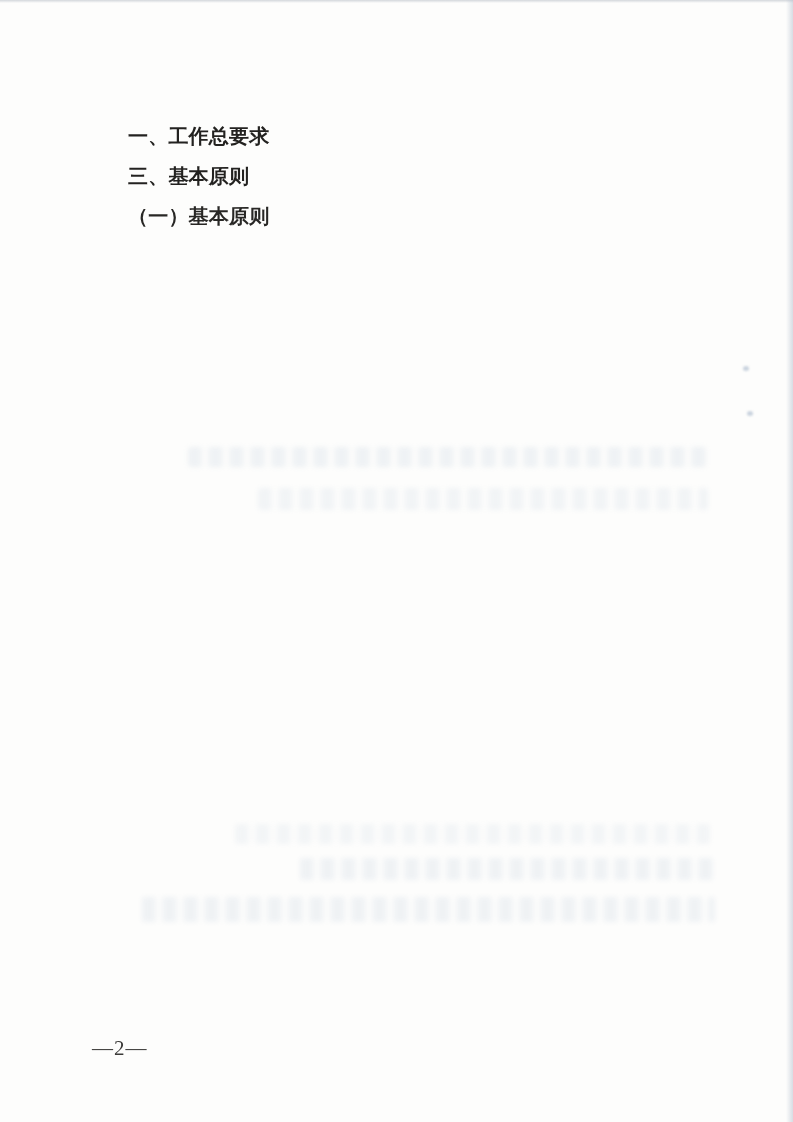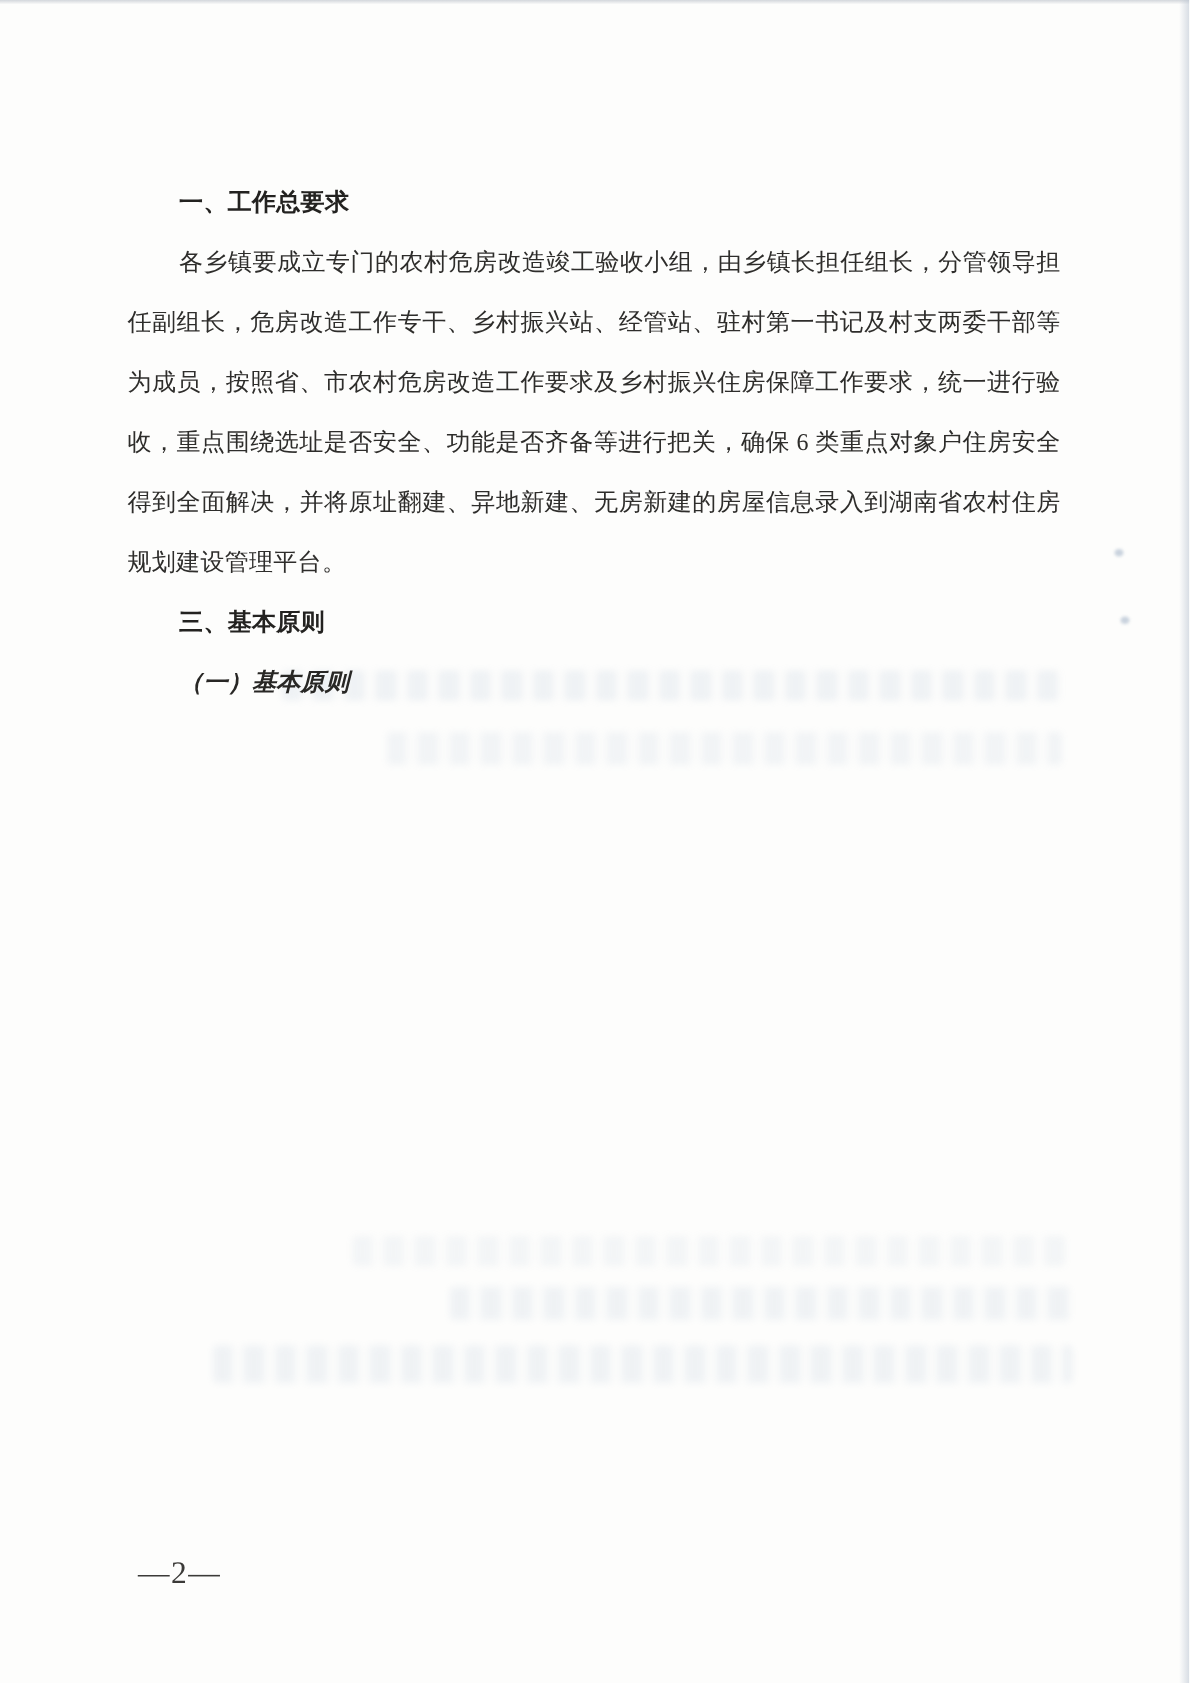--- a/index.html
+++ b/index.html
@@ -29,37 +29,36 @@
     width: 100%; height: 3px;
     background: linear-gradient(180deg, rgba(160,168,180,0.45), rgba(160,168,180,0));
     pointer-events: none;
   }
   .content {
     position: absolute;
     left: 85px;
     top: 116px;
     width: 622px;
     color: #2e2d2b;
-    font-size: 16px;
+    font-size: 20px;
     line-height: 40px;
     text-align: justify;
     text-justify: inter-ideograph;
     letter-spacing: 0.2px;
   }
   .h1 {
     font-family: "Liberation Sans", "DejaVu Sans", sans-serif;
     font-weight: 700;
     color: #232220;
     text-indent: 2.15em;
   }
   .h2 {
     font-weight: 700;
     color: #282725;
     text-indent: 2.15em;
-    font-style: italic;
   }
   .body-para {
     text-indent: 2.15em;
   }
   .page-number {
     position: absolute;
     left: 92px;
     top: 1034px;
     font-size: 21px;
     line-height: 28px;
@@ -104,20 +103,19 @@
   <div class="bleed bleed-1"></div>
   <div class="bleed bleed-2"></div>
   <div class="bleed bleed-3"></div>
   <div class="bleed bleed-4"></div>
   <div class="bleed bleed-5"></div>
   <div class="speck speck-1"></div>
   <div class="speck speck-2"></div>
 
   <div class="content">
     <div class="h1">一、工作总要求</div>
-    <div class="body-para">各乡镇要成立专门的农村危房改造竣工验收小组，由乡镇长担任组长，分管领导担任副组长，危房改造工作专干、乡村振兴站、经管站、驻村第一书记及村支两委干部等为成员，按照省、市农村危房改造工作要求及乡村振兴住房保障工作要求，统一进行验收，重点围绕选址是否安全、功能是否齐备等进行把关，确保 6 类重点对象户住房安全得到全面解决，并将原址翻建、异地新建、无房新建的房屋信息录入到湖南省农村住房规划建设管理平台。</div>
     <div class="h1">三、基本原则</div>
     <div class="h2">（一）基本原则</div>
   </div>
 
   <div class="page-number">—2—</div>
 
 </div>
 
 </body></html>

